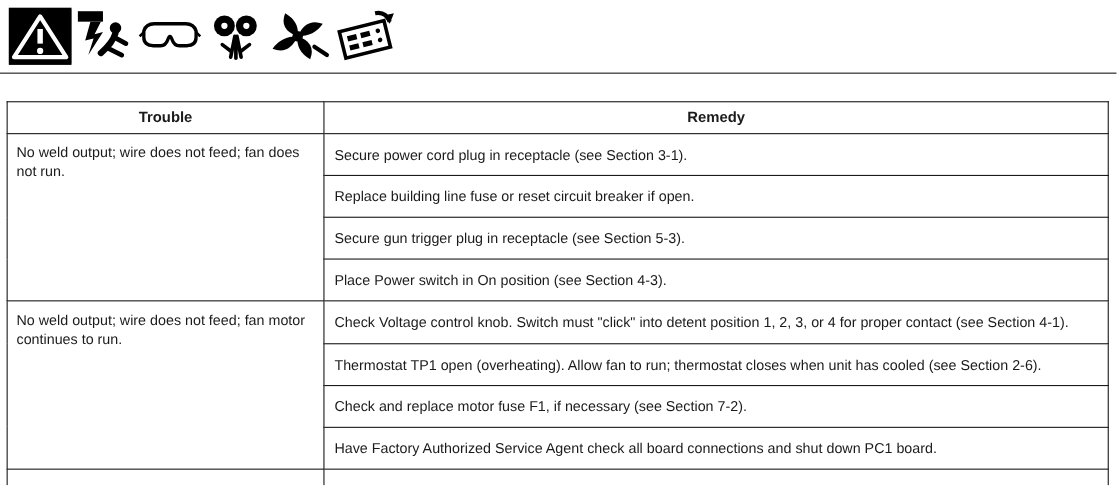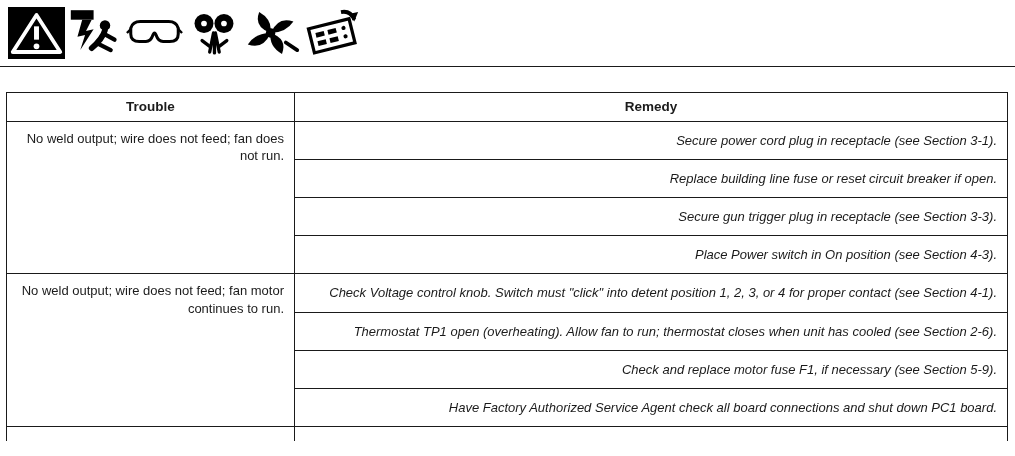--- a/index.html
+++ b/index.html
@@ -40,37 +40,35 @@
   }
   table.trouble-table {
     width: 100%;
     border-collapse: collapse;
     table-layout: fixed;
   }
   .trouble-table th, .trouble-table td {
     border: 1.4px solid #1a1a1a;
     font-size: 13px;
     line-height: 1.32;
-    text-align: right;
   }
   .trouble-table th {
     font-weight: bold;
     text-align: center;
     padding: 5px 6px;
     font-size: 13.5px;
   }
   col.col-trouble { width: 288px; }
   td.trouble-cell {
     vertical-align: top;
     padding: 8px 10px 8px 8px;
   }
   td.remedy-cell {
     vertical-align: middle;
     padding: 10px 10px 10px 9px;
-    font-style: italic;
   }
   tr.partial-row td {
     height: 14px;
     border-bottom: none;
     padding: 0;
   }
 </style>
 </head>
 <body>
 
@@ -162,34 +160,34 @@
     </thead>
     <tbody>
         <tr>
           <td class="trouble-cell" rowspan="4">No weld output; wire does not feed; fan does not run.</td>
           <td class="remedy-cell">Secure power cord plug in receptacle (see Section 3-1).</td>
         </tr>
         <tr>
           <td class="remedy-cell">Replace building line fuse or reset circuit breaker if open.</td>
         </tr>
         <tr>
-          <td class="remedy-cell">Secure gun trigger plug in receptacle (see Section 3-3).</td>
+          <td class="remedy-cell">Secure gun trigger plug in receptacle (see Section 5-3).</td>
         </tr>
         <tr>
           <td class="remedy-cell">Place Power switch in On position (see Section 4-3).</td>
         </tr>
         <tr>
           <td class="trouble-cell" rowspan="4">No weld output; wire does not feed; fan motor continues to run.</td>
           <td class="remedy-cell">Check Voltage control knob. Switch must "click" into detent position 1, 2, 3, or 4 for proper contact (see Section 4-1).</td>
         </tr>
         <tr>
           <td class="remedy-cell">Thermostat TP1 open (overheating). Allow fan to run; thermostat closes when unit has cooled (see Section 2-6).</td>
         </tr>
         <tr>
-          <td class="remedy-cell">Check and replace motor fuse F1, if necessary (see Section 5-9).</td>
+          <td class="remedy-cell">Check and replace motor fuse F1, if necessary (see Section 7-2).</td>
         </tr>
         <tr>
           <td class="remedy-cell">Have Factory Authorized Service Agent check all board connections and shut down PC1 board.</td>
         </tr>
         <tr class="partial-row">
           <td></td>
           <td></td>
         </tr>
       </tbody>
   </table>

